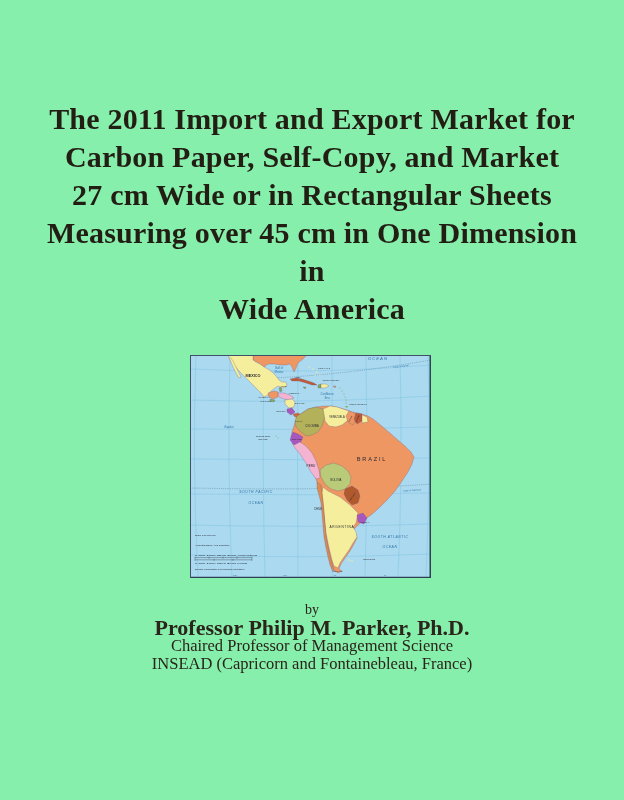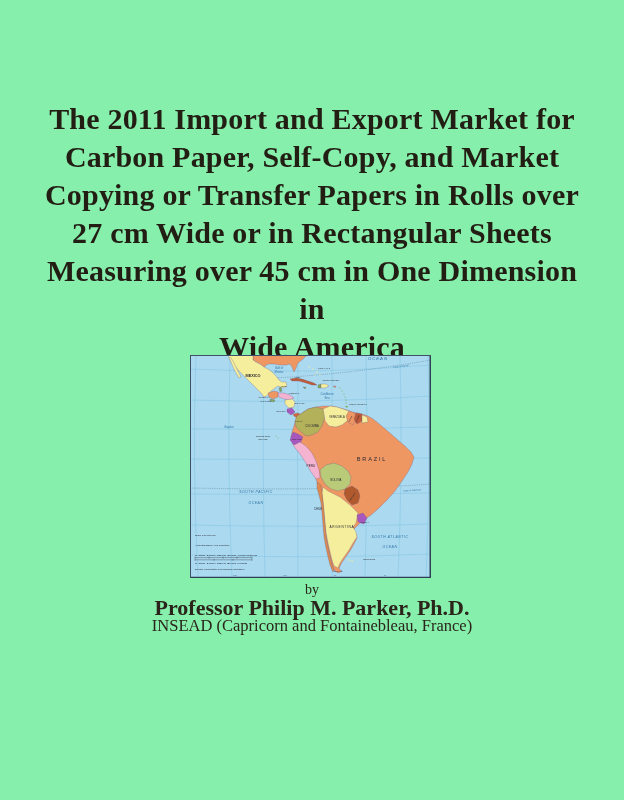--- a/index.html
+++ b/index.html
@@ -2,39 +2,38 @@
 <html><head>
 <meta charset="utf-8">
 <style>
   html,body{margin:0;padding:0;}
   body{width:624px;height:800px;background:#f0e4b1;font-family:"Liberation Serif",serif;overflow:hidden;}
   .cover{position:relative;width:624px;height:800px;background:#86efac;}
   .title-block{position:absolute;top:100px;left:32px;width:560px;text-align:center;
     color:#231e14;font-weight:bold;font-size:30px;line-height:38px;letter-spacing:.2px;}
   .map-wrap{position:absolute;top:355px;left:190px;width:241px;height:223px;}
   .map-wrap svg{display:block;}
-  .author-block{position:absolute;top:581px;left:0;width:624px;text-align:center;color:#2a241a;}
+  .author-block{position:absolute;top:601px;left:0;width:624px;text-align:center;color:#2a241a;}
   .author-by{font-size:14px;line-height:18px;}
   .author-name{font-size:22px;font-weight:bold;line-height:18px;}
   .author-line{font-size:16.5px;line-height:18px;}
   
   .cl{font-family:"Liberation Sans",sans-serif;fill:#2b2b33;}
   .ol{font-family:"Liberation Sans",sans-serif;fill:#2f74a8;font-style:italic;}
   .sc{font-family:"Liberation Sans",sans-serif;fill:#223;}
   .en{font-family:"Liberation Sans",sans-serif;fill:#4a6a86;}
 </style>
 </head>
 <body>
 
 <div class="cover">
 
   <div class="title-block">
     <div>The 2011 Import and Export Market for</div>
     <div>Carbon Paper, Self-Copy, and Market</div>
-    <div>Copying or Transfer Papers in Rolls over</div>
     <div>27 cm Wide or in Rectangular Sheets</div>
     <div>Measuring over 45 cm in One Dimension in</div>
     <div>Wide America</div>
   </div>
 
   <div class="map-wrap">
     <svg width="241" height="223" viewBox="0 0 241 223" xmlns="http://www.w3.org/2000/svg">
 
       <rect x="0" y="0" width="241" height="223" fill="#abd9ef"></rect>
 
@@ -200,16 +199,17 @@
 
       <rect x="0.5" y="0.5" width="240" height="222" fill="none" stroke="#3f5068" stroke-width="1"></rect>
       <line x1="240.2" y1="1" x2="240.2" y2="222" stroke="#2e4055" stroke-width="1.4"></line>
       <line x1="1" y1="222.3" x2="241" y2="222.3" stroke="#2e4055" stroke-width="1.2"></line>
     </svg>
   </div>
 
   <div class="author-block">
     <div class="author-by">by</div>
     <div class="author-name">Professor Philip M. Parker, Ph.D.</div>
+    <div class="author-line">Chaired Professor of Management Science</div>
     <div class="author-line">INSEAD (Capricorn and Fontainebleau, France)</div>
   </div>
 
 </div>
 
 </body></html>

